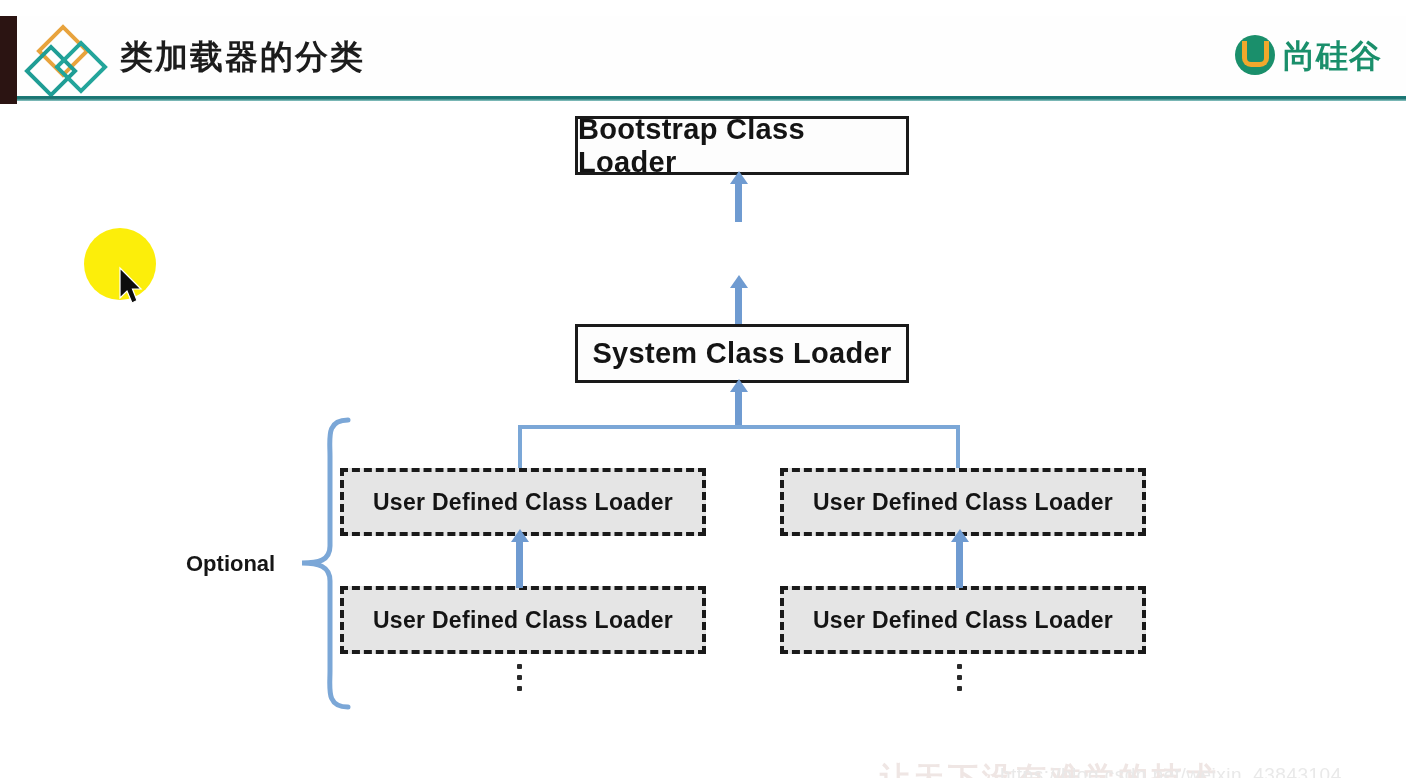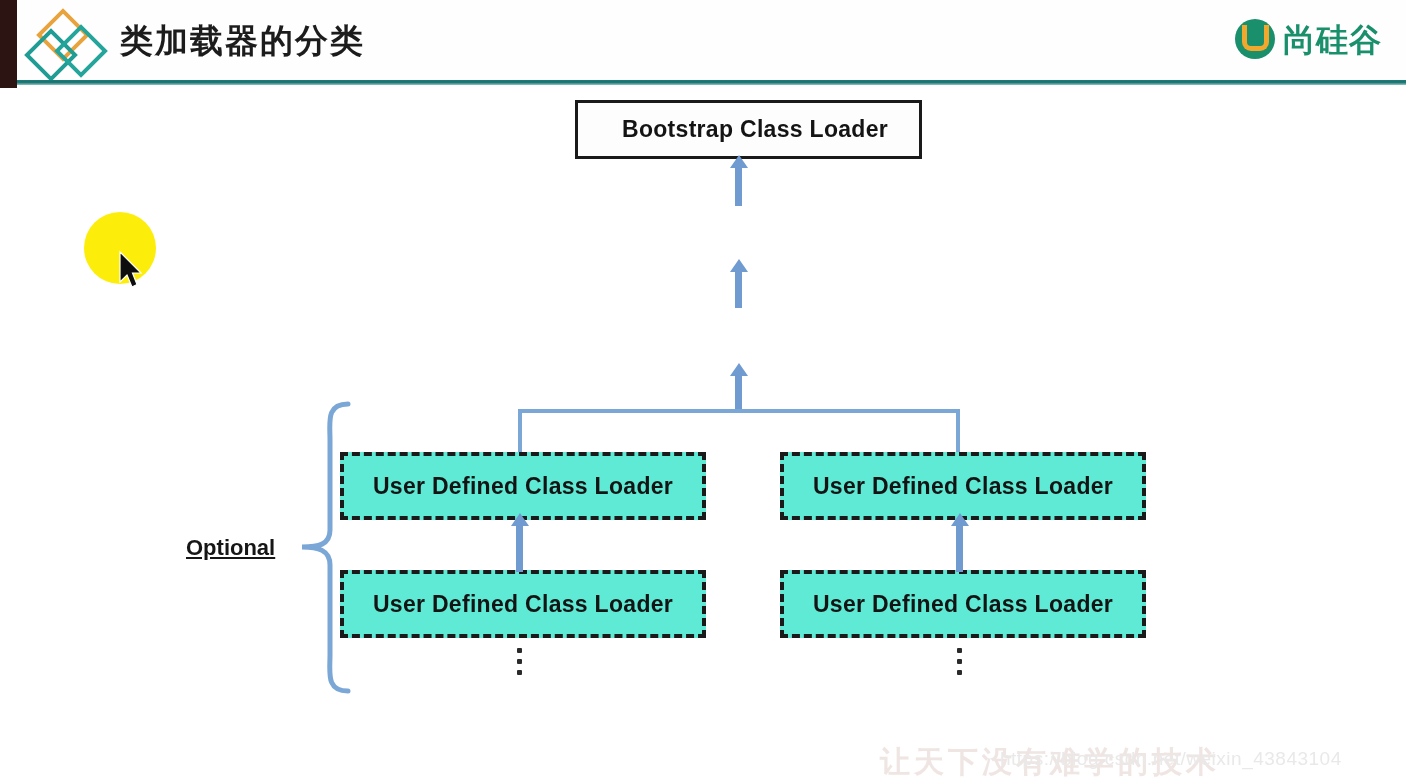--- a/index.html
+++ b/index.html
@@ -3,21 +3,21 @@
 <meta charset="utf-8">
 <style>
   html,body{margin:0;padding:0;}
   body{
     width:1406px;height:778px;
     background:#ffffff;
     font-family:"Liberation Sans","DejaVu Sans",sans-serif;
     overflow:hidden;
     position:relative;
   }
-  #stage{position:absolute;left:0;top:0;width:1406px;height:588px;background:#fff;}
+  #stage{position:absolute;left:0;top:16px;width:1406px;height:588px;background:#fff;}
 
   
   .header{position:absolute;left:0;top:0;width:1406px;height:88px;background:#ffffff;}
   .header-leftstrip{position:absolute;left:0;top:0;width:17px;height:88px;background:#2b1412;}
   .header-body{position:absolute;left:17px;top:0;width:1389px;height:82px;background:#fefefe;}
   .header-rule{position:absolute;left:17px;top:80px;width:1389px;height:5px;
      background:linear-gradient(to bottom,#1d7c79 0%,#17706e 45%,#8fc6c4 100%);}
   .header-underglow{position:absolute;left:17px;top:85px;width:1389px;height:3px;background:#ffffff;}
 
   .logo-diamonds{position:absolute;left:20px;top:10px;width:78px;height:68px;}
@@ -32,22 +32,22 @@
   .brand{position:absolute;right:24px;top:19px;height:46px;display:flex;gap:8px;}
   .brand-mark{position:relative;width:40px;height:40px;border-radius:50%;
      background:#1a8f6b;display:flex;align-items:center;justify-content:center;}
   .brand-mark .u{width:17px;height:21px;border:5px solid #f2a82c;border-top:none;
      border-radius:0 0 9px 9px;margin-top:-3px;}
   .brand-text{font-size:32px;font-weight:bold;color:#1a8f6b;letter-spacing:1px;}
 
   
   .box{position:absolute;background:#fdfdfd;border:3px solid #1a1a1a;
       display:flex;align-items:center;justify-content:center;
-      font-size:23px;font-weight:bold;color:#141414;letter-spacing:.3px;padding-left:13px;}
-  .dbox{position:absolute;background:#5eead4;border:4px dashed #1a1a1a;
+      font-size:29px;font-weight:bold;color:#141414;letter-spacing:.3px;}
+  .dbox{position:absolute;background:#e5e5e5;border:4px dashed #1a1a1a;
       display:flex;align-items:center;justify-content:center;
       font-size:23px;font-weight:bold;color:#141414;letter-spacing:.3px;}
 
   .arrow{position:absolute;width:7px;background:#6f9bd1;}
   .arrow::after{content:"";position:absolute;left:50%;top:-11px;transform:translateX(-50%);
       width:0;height:0;border-left:9px solid transparent;border-right:9px solid transparent;
       border-bottom:13px solid #6f9bd1;}
   .hline{position:absolute;height:4px;background:#7ba7d7;}
   .vline{position:absolute;width:4px;background:#7ba7d7;}
 
@@ -103,20 +103,23 @@
 
   <div class="box" style="left:575px;top:100px;width:328px;height:53px;">
     <span>Bootstrap Class Loader</span>
   </div>
 
   <div class="arrow" style="left:735px;top:166px;height:40px;"></div>
 
 
   <div class="arrow" style="left:735px;top:270px;height:38px;"></div>
 
+  <div class="box" style="left:575px;top:308px;width:328px;height:53px;">
+    <span>System Class Loader</span>
+  </div>
 
   <div class="arrow" style="left:735px;top:374px;height:37px;"></div>
 
   <div class="hline" style="left:518px;top:409px;width:442px;"></div>
   <div class="vline" style="left:518px;top:409px;height:45px;"></div>
   <div class="vline" style="left:956px;top:409px;height:45px;"></div>
 
   <div class="dbox" style="left:340px;top:452px;width:358px;height:60px;">
     <span>User Defined Class Loader</span>
   </div>
@@ -141,21 +144,21 @@
     <i></i>
       <i></i>
       <i></i>
   </div>
 
   <div class="brace" style="left:296px;top:400px;">
     <svg width="56" height="295" viewBox="0 0 56 295">
       <path d="M52 4 C30 4 34 22 34 40 L34 130 C34 145 22 147 6 147 C22 147 34 150 34 165 L34 255 C34 273 30 291 52 291" fill="none" stroke="#7ba7d7" stroke-width="5" stroke-linecap="round"></path>
     </svg>
   </div>
-  <div class="optional-label" style="left:186px;top:535px;text-decoration:underline;">Optional</div>
+  <div class="optional-label" style="left:186px;top:535px;">Optional</div>
 
 
   <div class="wm-cn">让天下没有难学的技术</div>
   <div class="wm-url">https://blog.csdn.net/weixin_43843104</div>
 
   <div class="cursor-halo"></div>
   <div class="cursor-ptr">
     <svg width="26" height="40" viewBox="0 0 26 40">
       <path d="M2 2 L2 32 L9 25 L14 37 L19 34.5 L14.5 23 L23 23 Z" fill="#0d0d0d" stroke="#ffffff" stroke-width="1.2"></path>
     </svg>

